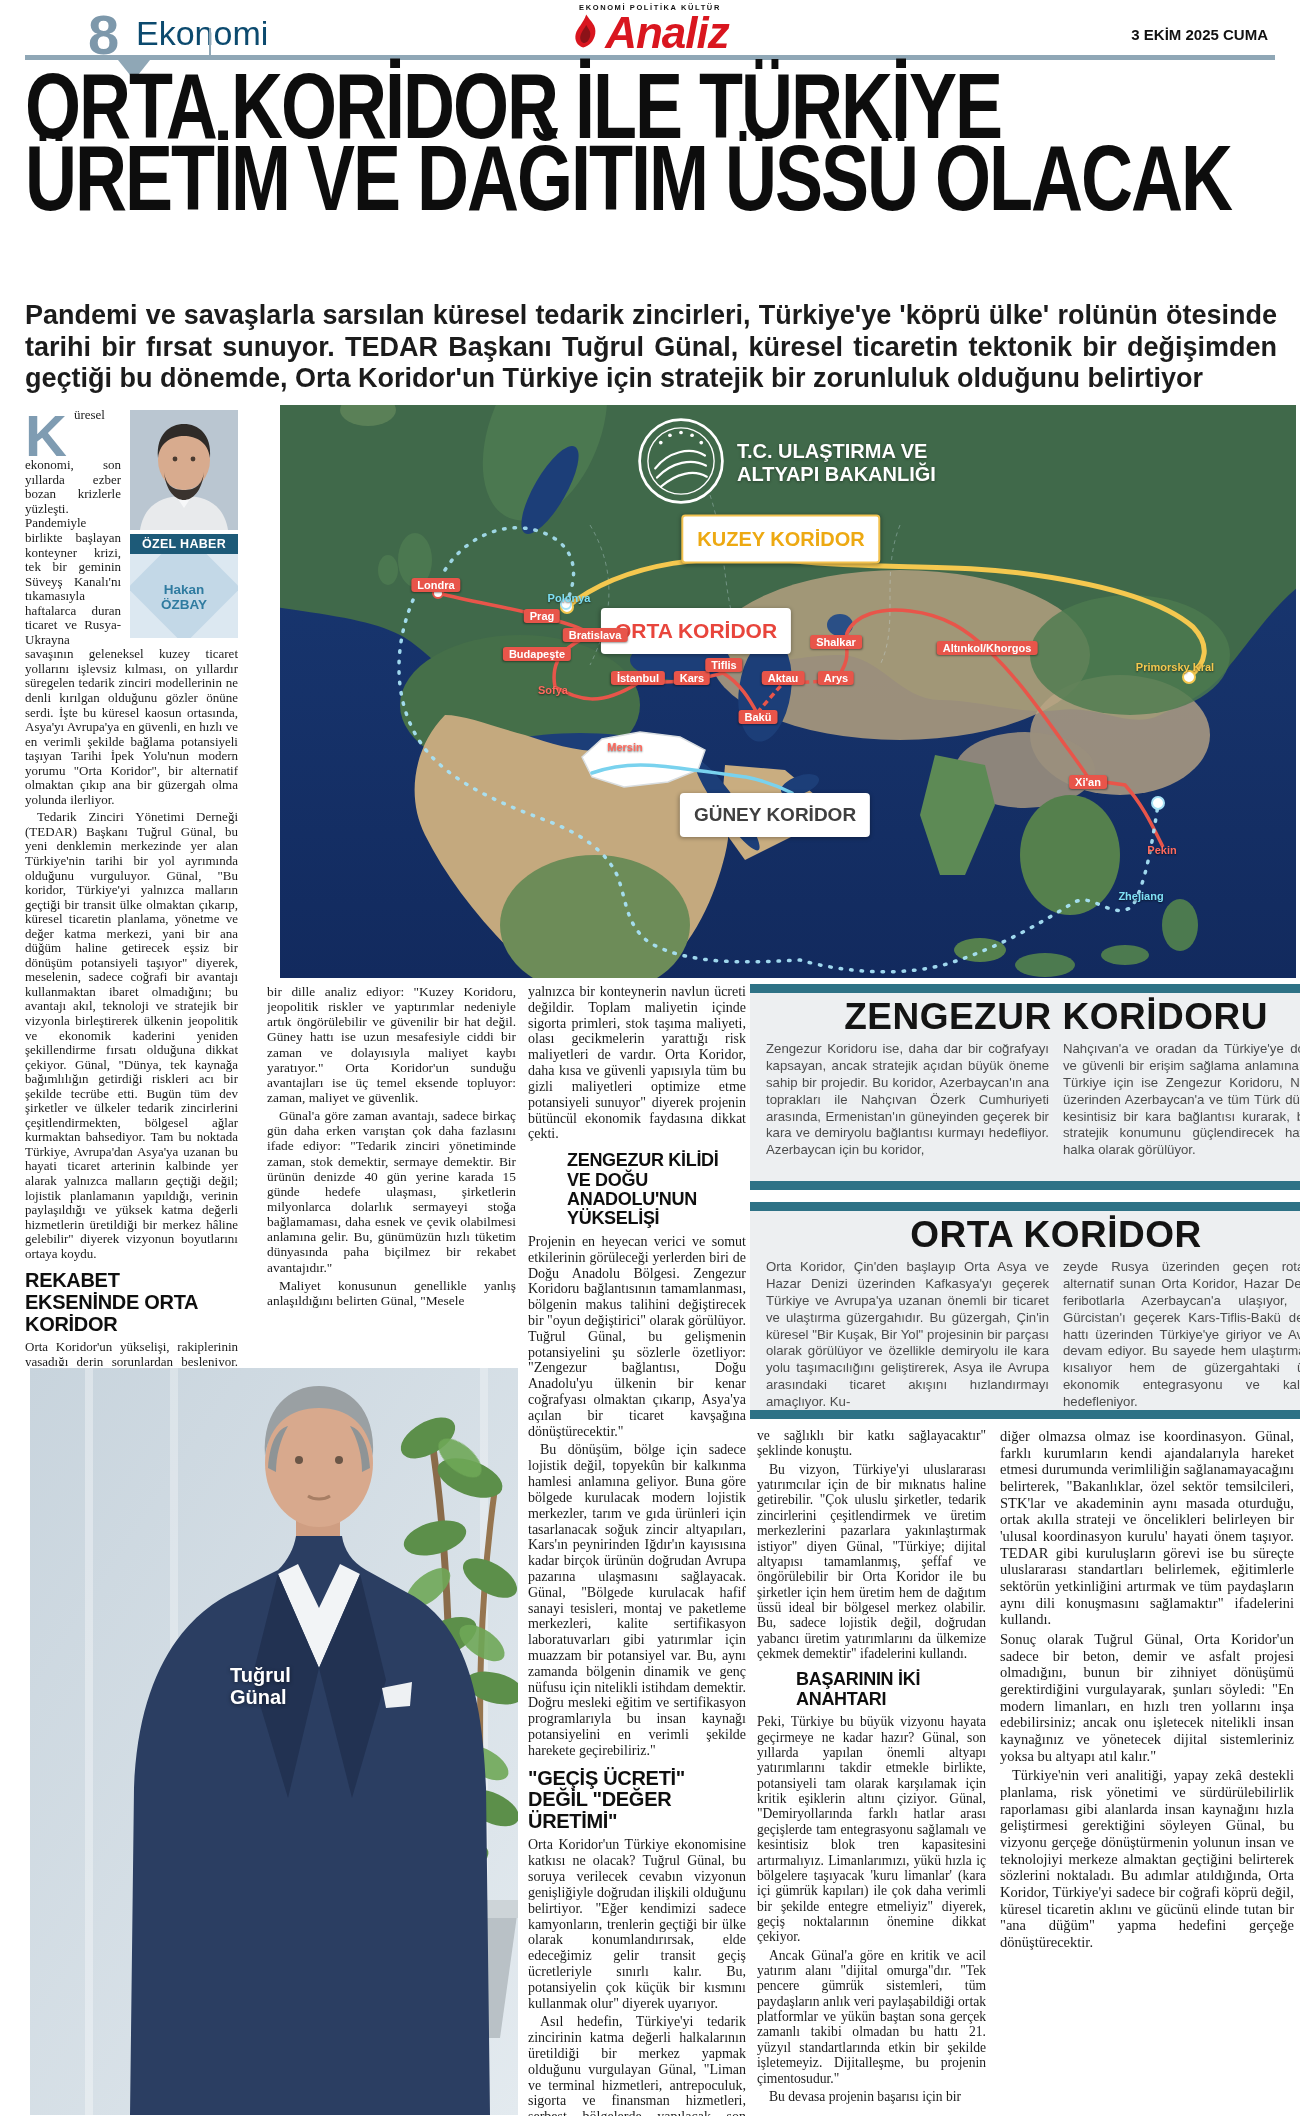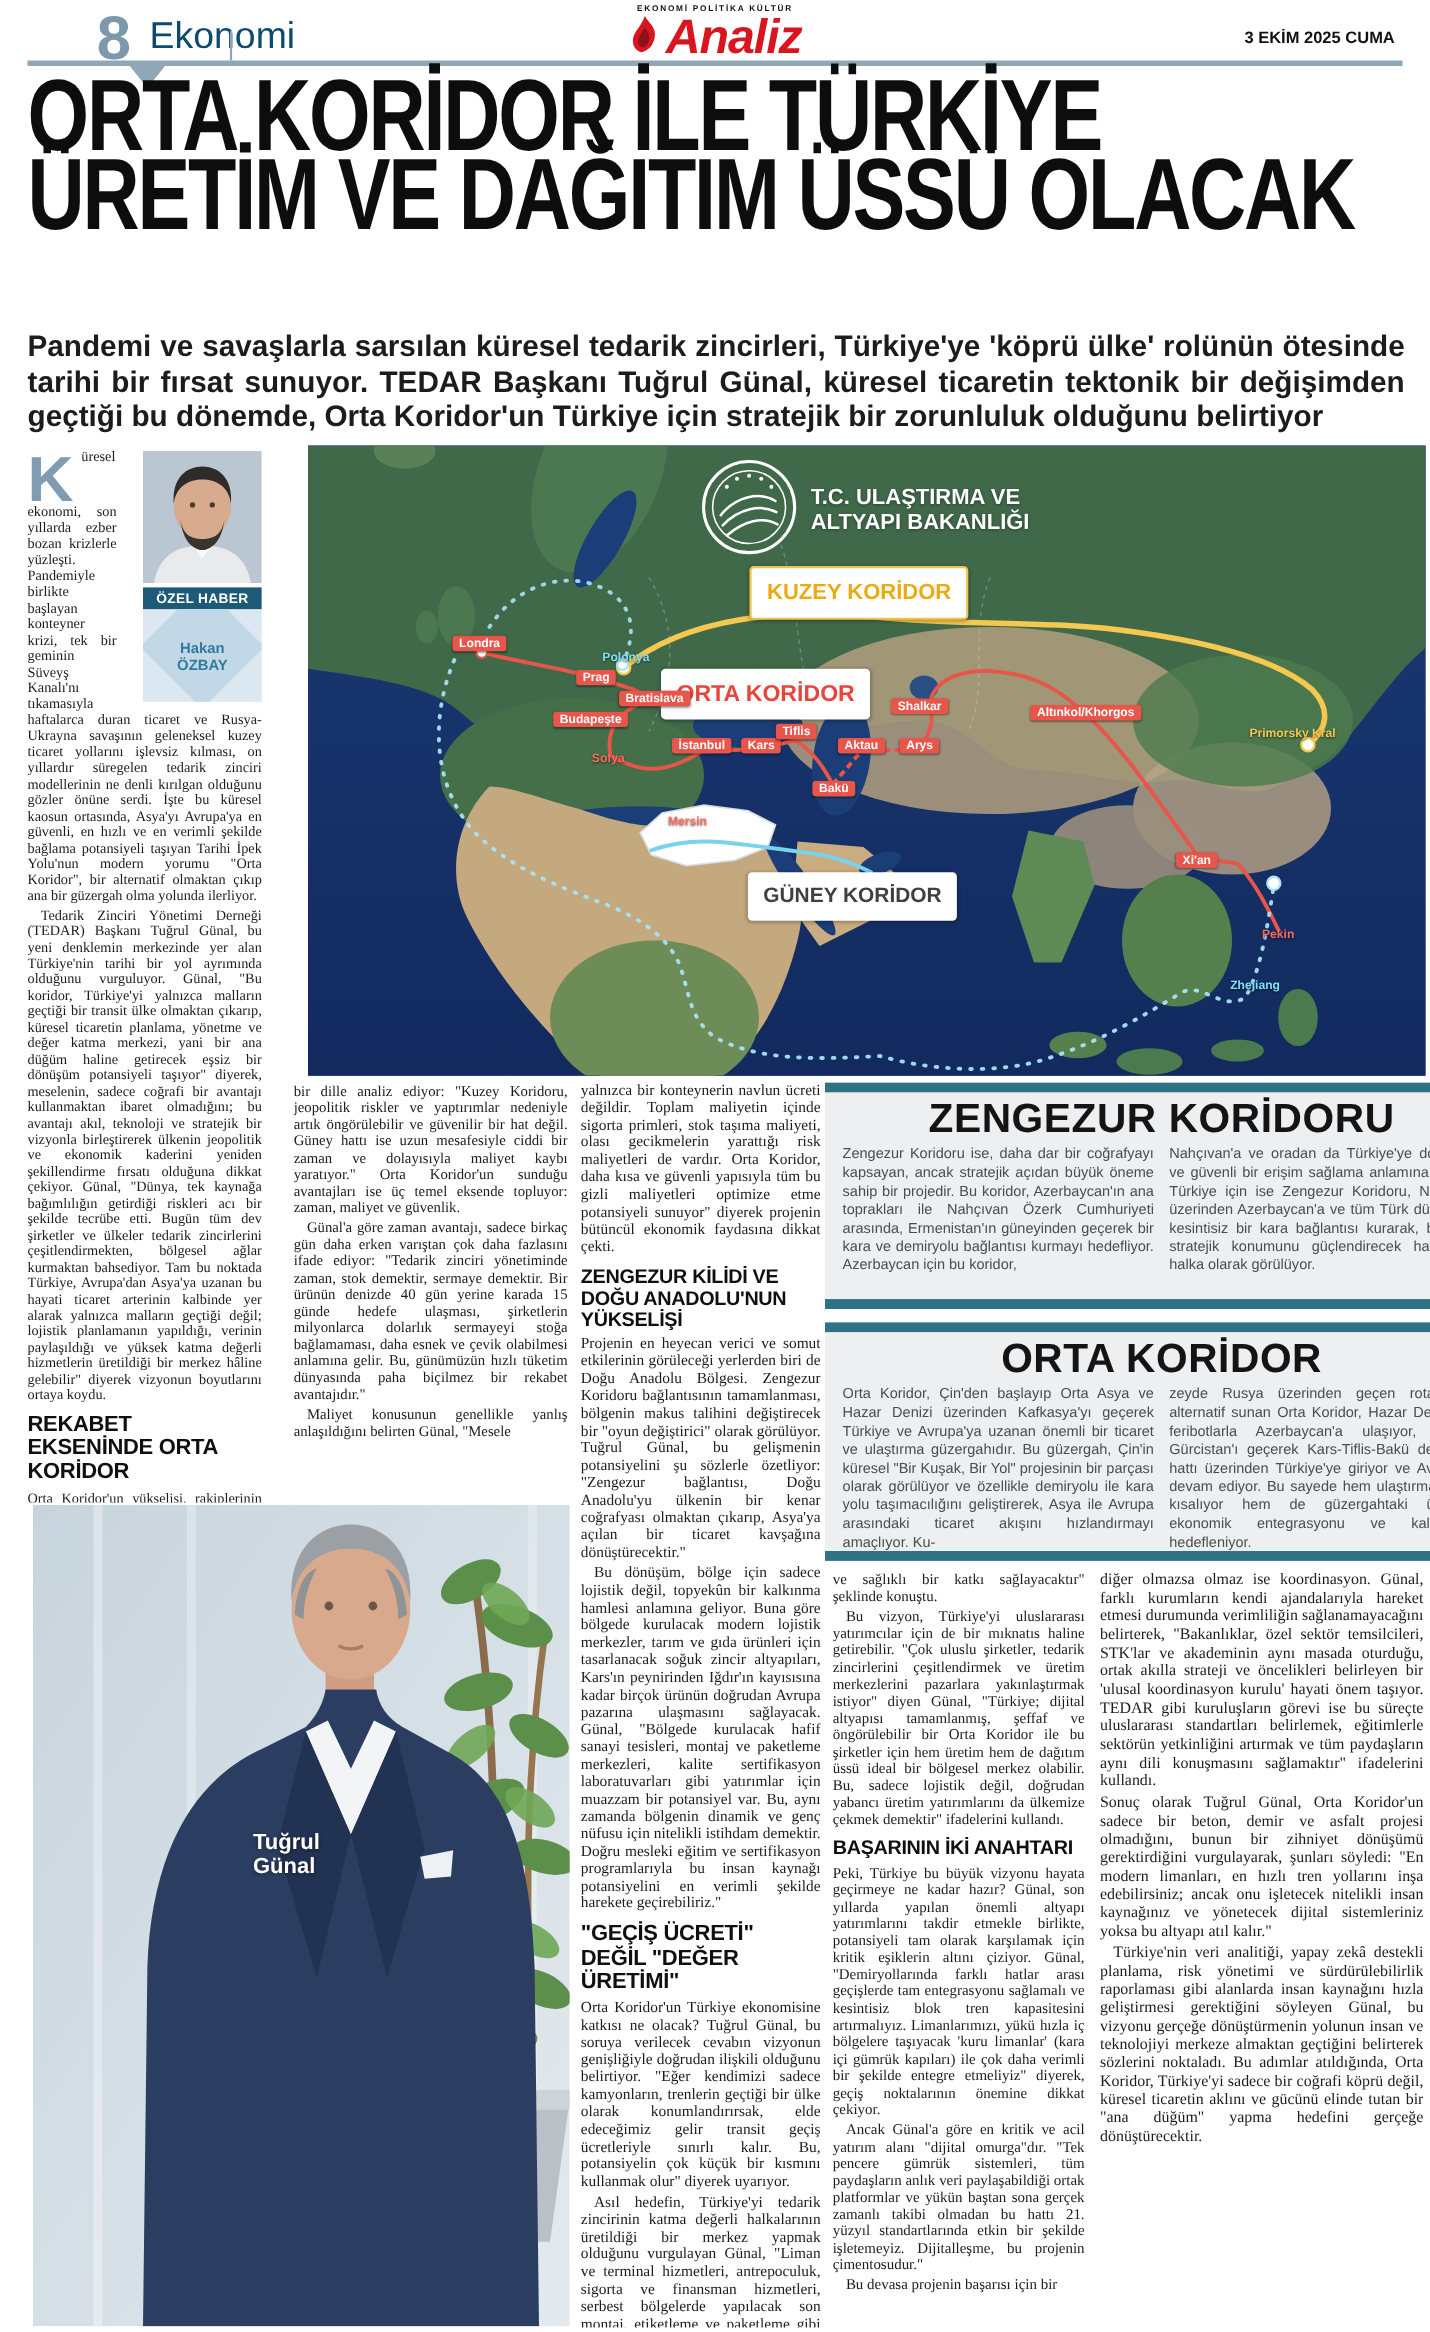--- a/index.html
+++ b/index.html
@@ -55,31 +55,31 @@
   .city.t-cyan{color:#7fe0f6;font-size:11px;text-shadow:0 1px 2px rgba(0,0,0,.6);}
   .city.t-red{color:#ff6a5e;font-size:11px;text-shadow:0 1px 2px rgba(0,0,0,.6);}
   .city.t-yellow{color:#f5c84f;font-size:11px;text-shadow:0 1px 2px rgba(0,0,0,.6);}
 
   
   .col{position:absolute;overflow:hidden;color:#1b1b1b;}
   .bp{margin:0 0 3px;text-align:justify;text-indent:12px;}
   .bp.noind{text-indent:0;}
   .subhead{font-family:"Liberation Sans",sans-serif;font-weight:bold;color:#0f0f0f;
            font-size:20px;line-height:1.08;letter-spacing:-0.3px;margin:9px 0 5px;}
-  .subhead.small{font-size:18px;}
+  .subhead.small{font-size:18px;margin-left:39px;}
   .col1{left:25px;top:408px;width:213px;height:958px;font-size:13px;line-height:1.12;}
   .col2{left:267px;top:984px;width:249px;height:382px;font-size:13.4px;line-height:1.13;}
   .col3{left:528px;top:984px;width:218px;height:1132px;font-size:14px;line-height:1.13;}
   .col4{left:757px;top:1428px;width:229px;height:690px;font-size:13.6px;line-height:1.13;}
   .col5{left:1000px;top:1428px;width:294px;height:690px;font-size:14.5px;line-height:1.15;}
   .dropcap{float:left;font-family:"Liberation Sans",sans-serif;font-weight:bold;
            font-size:58px;line-height:0.78;color:#7f9cb2;padding:5px 7px 0 0;}
 
   
-  .byline-box{float:right;width:108px;margin:2px 0 4px 24px;font-family:"Liberation Sans",sans-serif;}
+  .byline-box{float:right;width:108px;margin:2px 0 4px 9px;font-family:"Liberation Sans",sans-serif;}
   .byline-tag{background:#1d5a78;color:#ffffff;font-size:12.5px;font-weight:bold;text-align:center;
               padding:3px 0;letter-spacing:.3px;}
   .byline-name{position:relative;height:84px;background:#dce8f1;overflow:hidden;text-align:center;}
   .byline-name::before{content:"";position:absolute;left:14px;top:-6px;width:80px;height:80px;
               background:#c3d8e7;transform:rotate(45deg);}
   .byline-name div{position:relative;color:#2f7ba0;font-weight:bold;font-size:13.5px;line-height:1.15;}
   .byline-name .nm1{margin-top:28px;}
 
   
   .infobox{position:absolute;left:750px;width:612px;background:#edeff1;overflow:hidden;}

